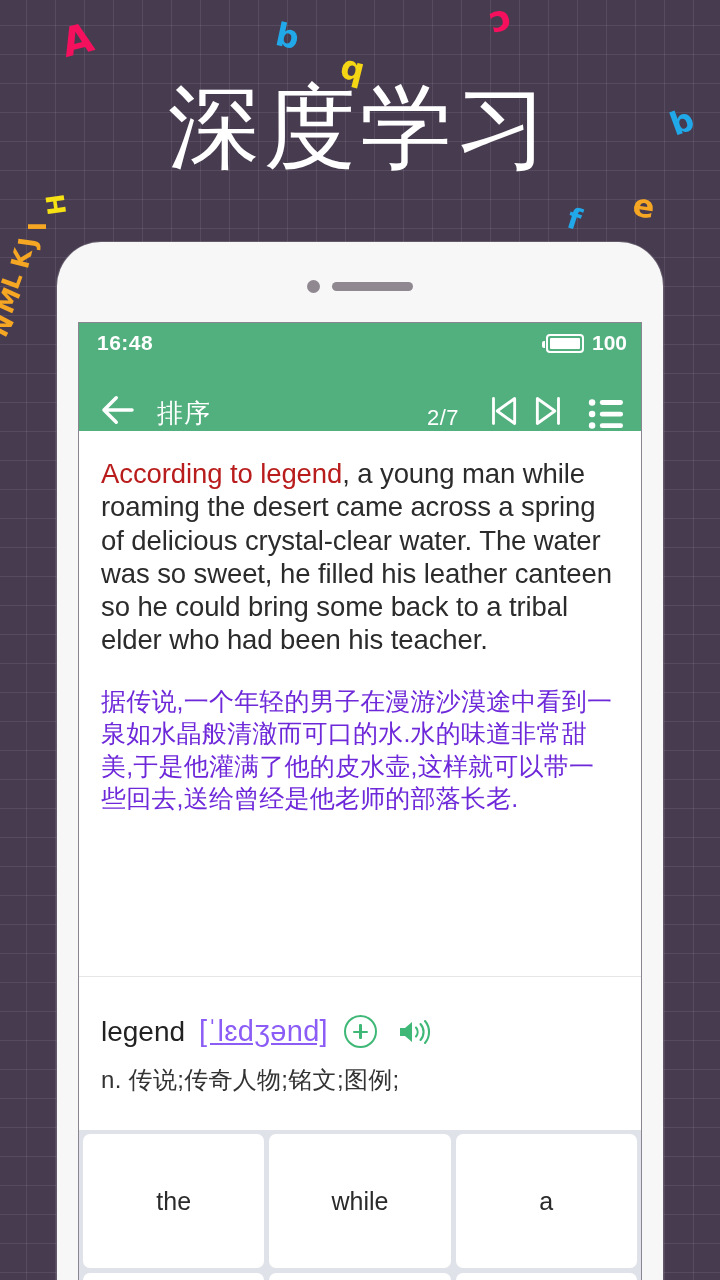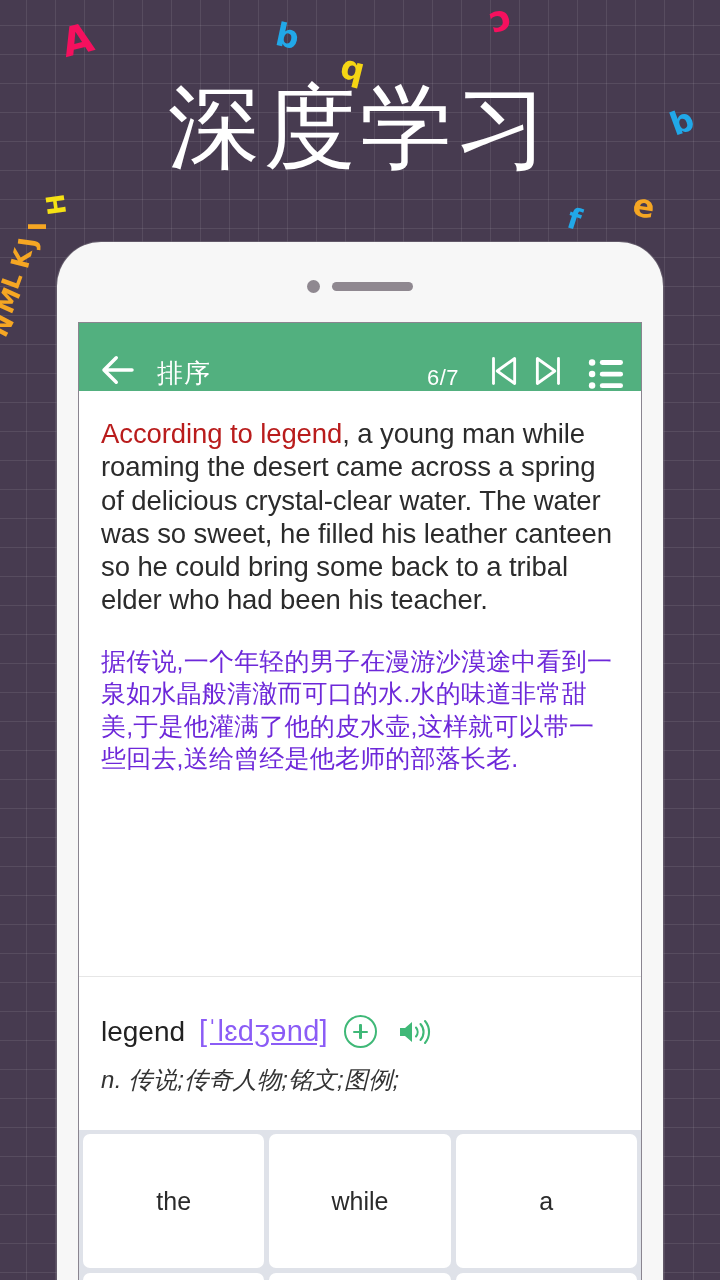--- a/index.html
+++ b/index.html
@@ -163,21 +163,21 @@
     width:33px; height:33px; border-radius:50%;
     border:2.3px solid #3fb877;
     position:relative; flex:0 0 auto; margin-left:2px;
   }
   #add-word-button::before,#add-word-button::after{
     content:""; position:absolute; background:#3fb877; border-radius:1px;
   }
   #add-word-button::before{ left:7px; right:7px; top:13.5px; height:2.8px; }
   #add-word-button::after{ top:7px; bottom:7px; left:13.5px; width:2.8px; }
   #speaker-button{ width:36px; height:30px; flex:0 0 auto; margin-left:6px; }
-  #dict-definition{ margin-top:16px; font-size:24px; color:#333; letter-spacing:.3px;font-style:italic; }
+  #dict-definition{ margin-top:16px; font-size:24px; color:#333; letter-spacing:.3px; }
 
   
   #word-tiles{
     flex:0 0 auto;
     background:#dfe2e9;
     padding:4px;
     display:grid;
     grid-template-columns:repeat(3,1fr);
     gap:5px;
     height:212px;
@@ -220,28 +220,37 @@
 
 <div id="phone-frame">
 
   <div id="phone-speaker-row">
     <div id="camera-dot"></div>
     <div id="speaker-grille"></div>
   </div>
 
   <div id="screen">
 
+    <div id="status-bar">
+      <div id="status-time">16:48</div>
+      <div id="status-right">
+        <div class="battery">
+            <i></i>
+          </div>
+        <div id="battery-level">100</div>
+      </div>
+    </div>
 
     <div id="app-bar">
       <svg id="back-arrow" viewBox="0 0 24 24">
         <path d="M20 12H4M4 12l7-7M4 12l7 7" fill="none" stroke="#fff" stroke-width="2" stroke-linecap="round" stroke-linejoin="round"></path>
       </svg>
       <div id="app-title">排序</div>
       <div id="app-bar-spacer"></div>
-      <div id="page-indicator">6/7</div>
+      <div id="page-indicator">2/7</div>
       <svg class="navicon" viewBox="0 0 24 24">
         <path d="M19 4.5v15L8.5 12z" fill="none" stroke="#fff" stroke-width="1.7" stroke-linejoin="round"></path>
         <path d="M6.3 4.5v15" fill="none" stroke="#fff" stroke-width="1.7" stroke-linecap="round"></path>
       </svg>
       <svg class="navicon" viewBox="0 0 24 24">
         <path d="M5 4.5v15L15.5 12z" fill="none" stroke="#fff" stroke-width="1.7" stroke-linejoin="round"></path>
         <path d="M17.7 4.5v15" fill="none" stroke="#fff" stroke-width="1.7" stroke-linecap="round"></path>
       </svg>
       <svg id="menu-icon" viewBox="0 0 24 22">
         <circle cx="3" cy="3.5" r="2.1" fill="#fff"></circle>

